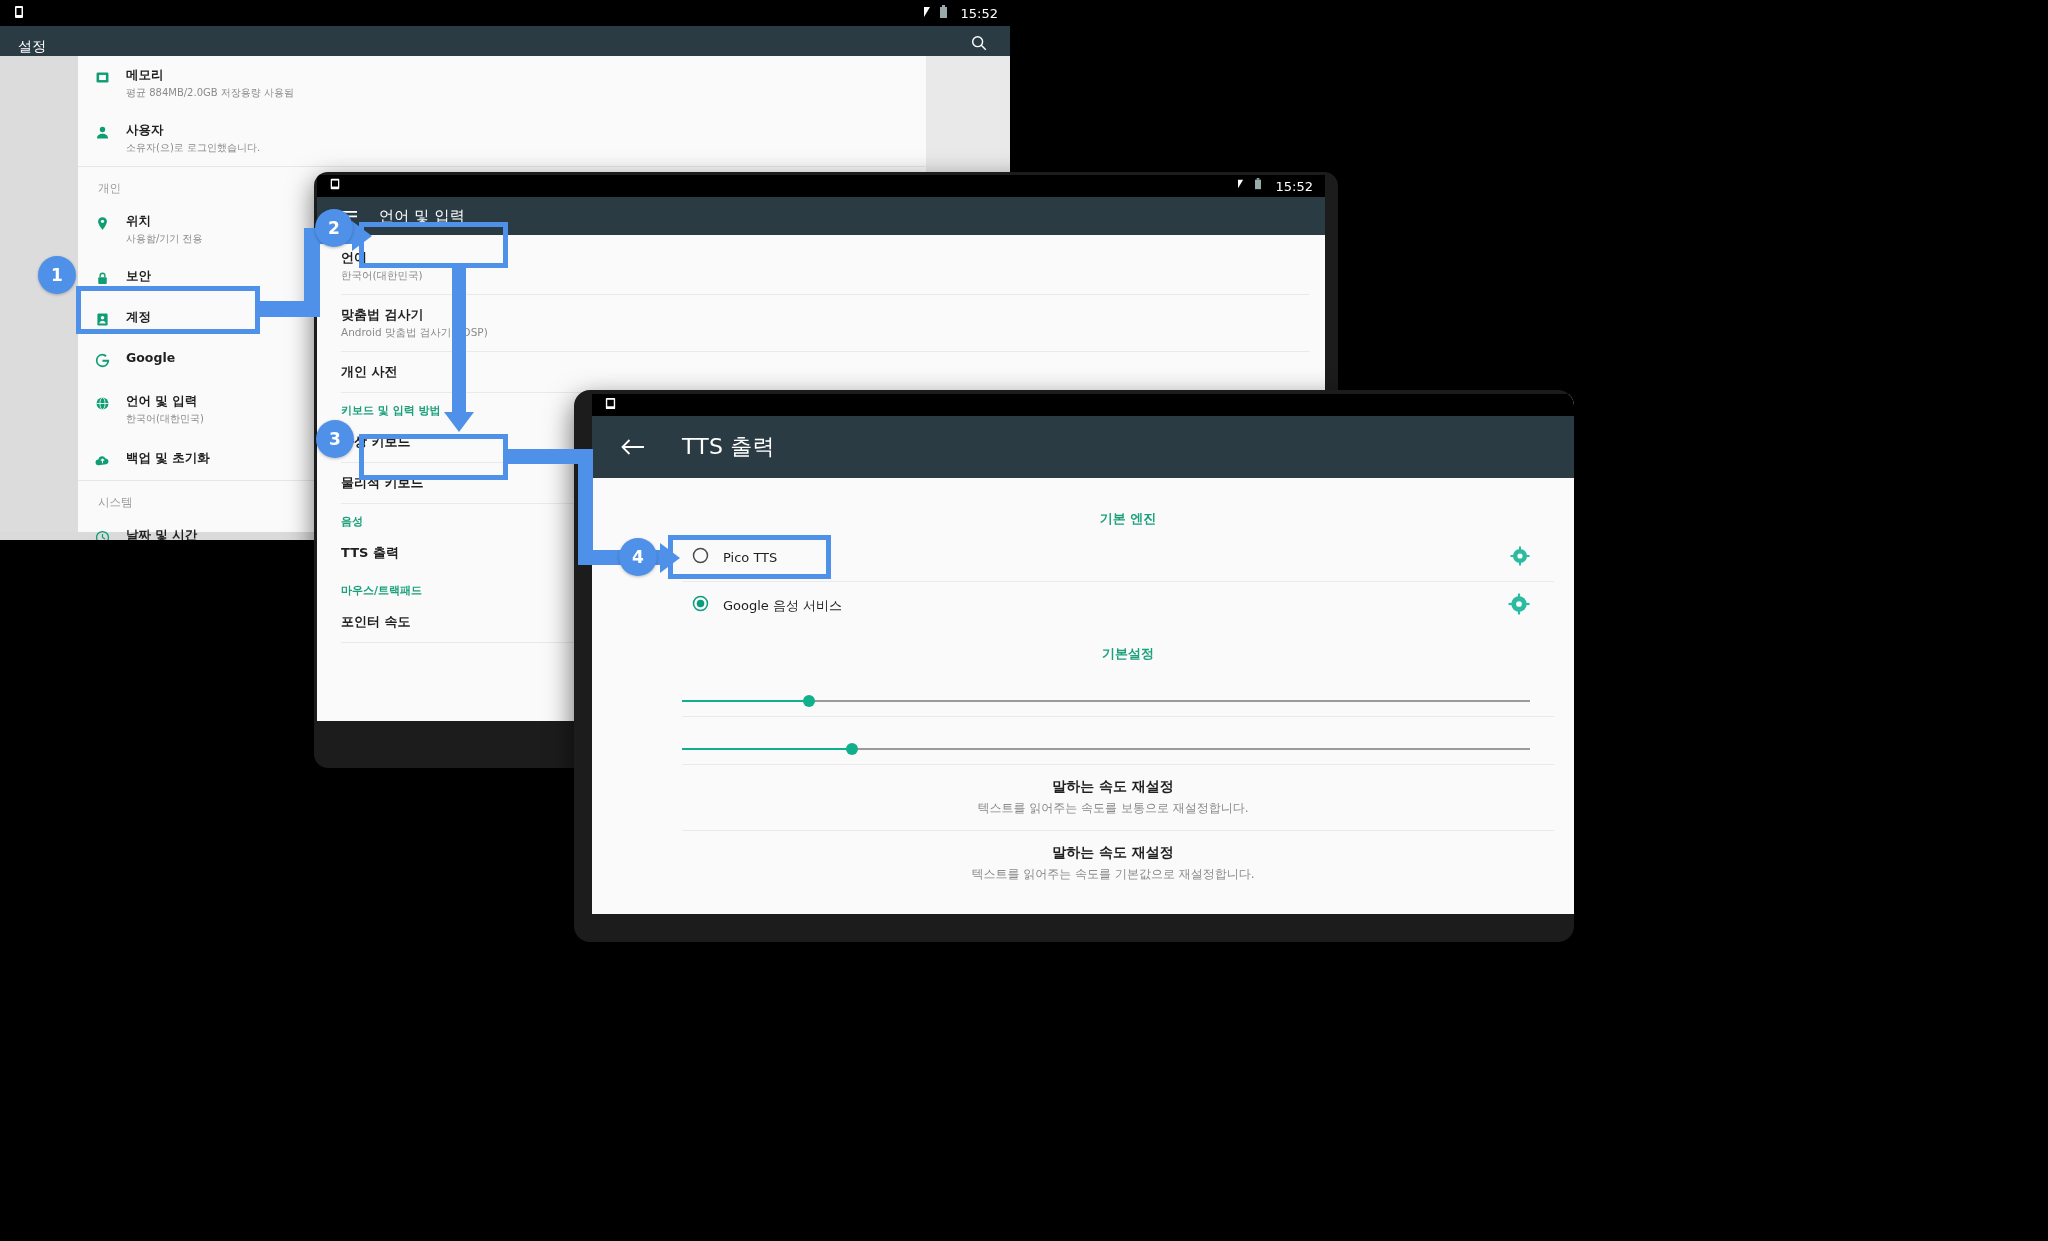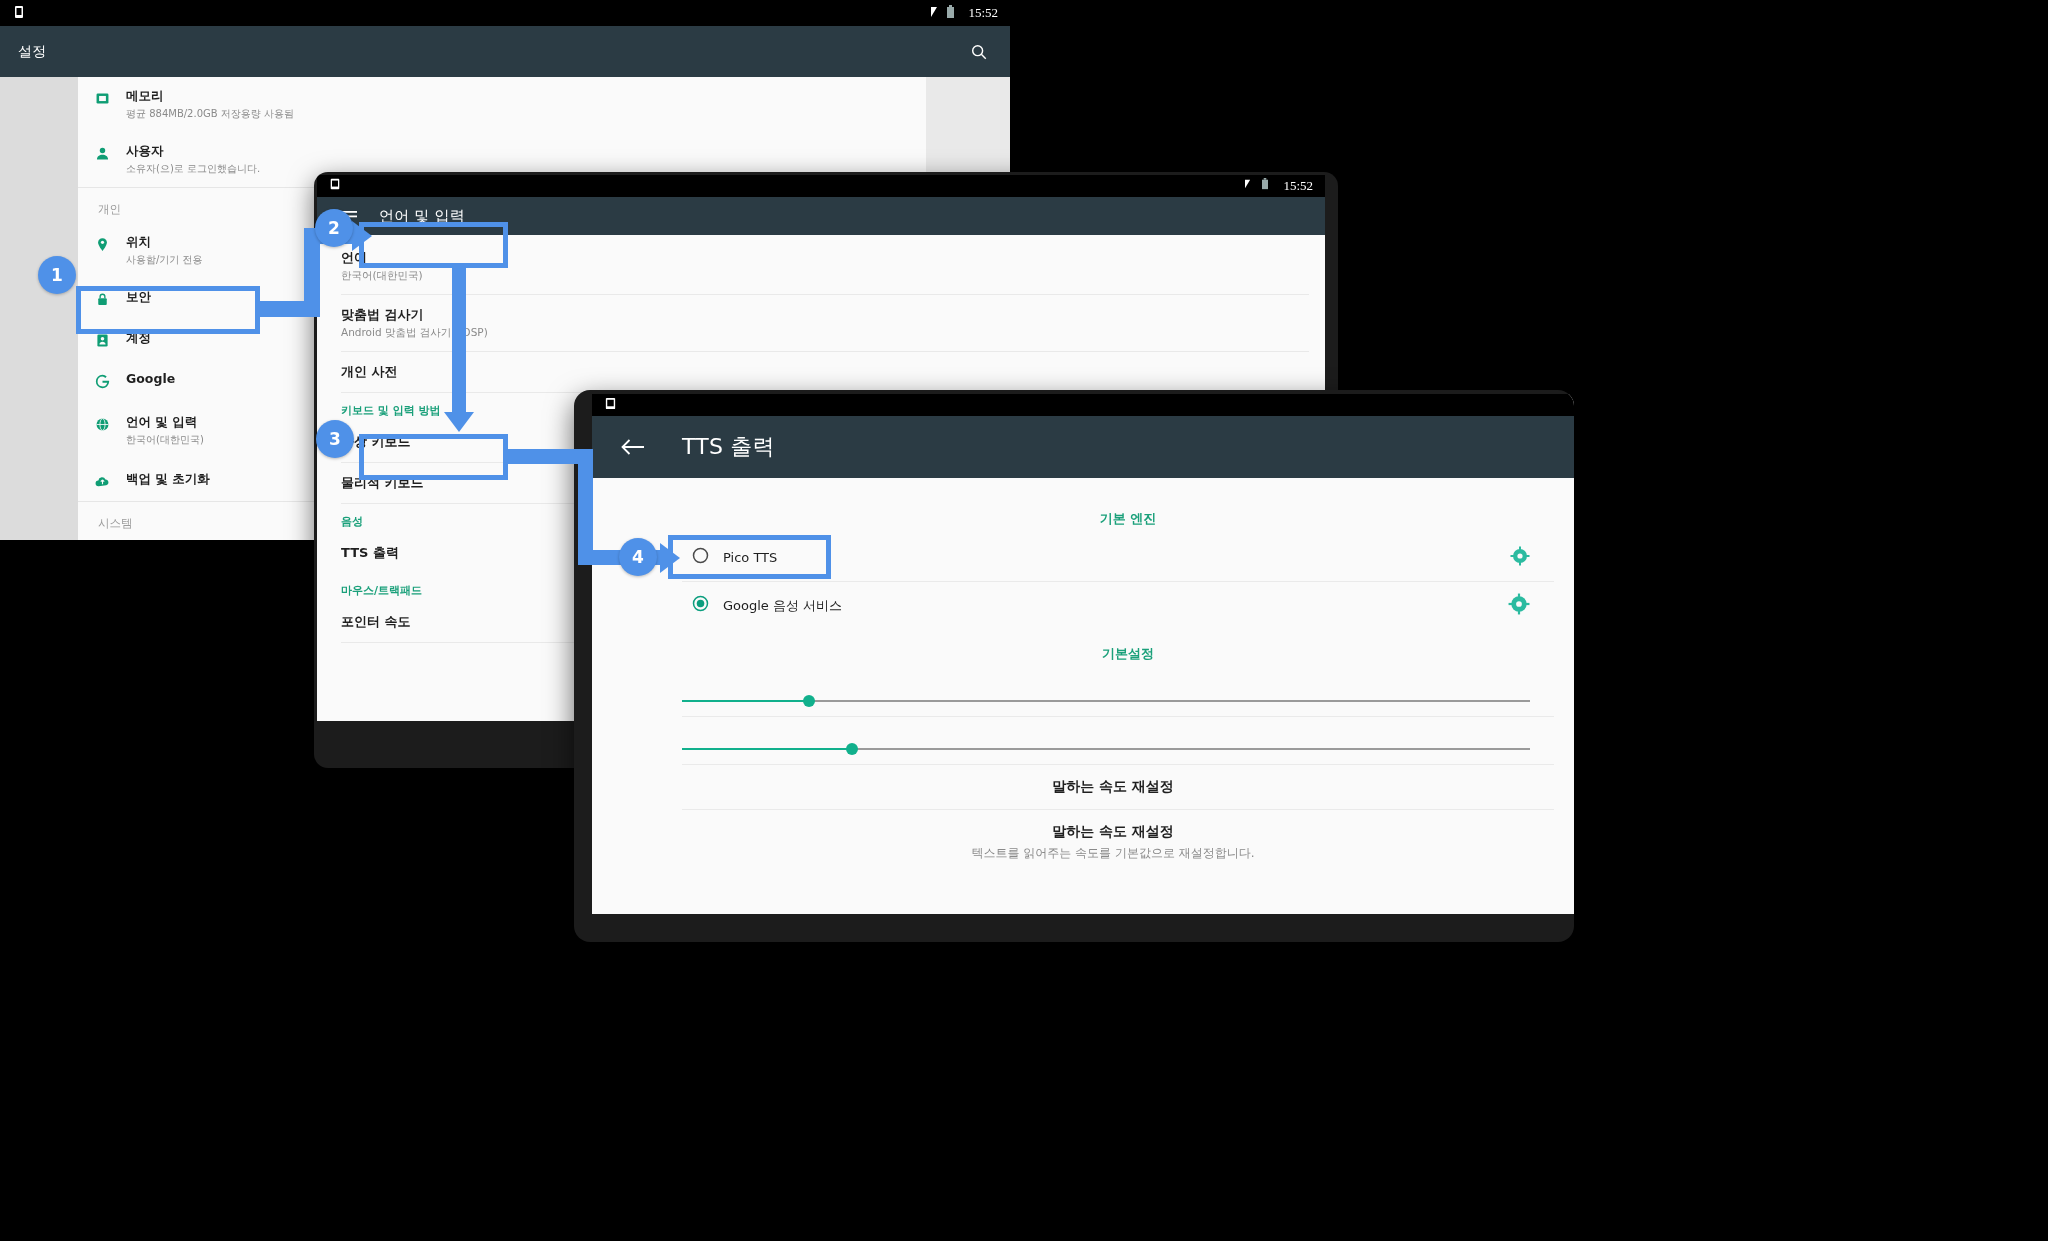--- a/index.html
+++ b/index.html
@@ -8,21 +8,21 @@
     background: #000;
     font-family: "DejaVu Sans", "Liberation Sans", sans-serif;
     overflow: hidden;
   }
   #stage { position: relative; width: 2048px; height: 1241px; background: #000; }
 
   
   .statusbar {
     background: #000; color: #fff; height: 26px;
     display: flex; align-items: center; justify-content: space-between;
-    padding: 0 12px; font-size: 13px; font-family: Liberation Serif, serif;
+    padding: 0 12px; font-size: 13px;
   }
   .statusbar .left { display:flex; align-items:center; gap:6px; }
   .statusbar .right { display:flex; align-items:center; gap:8px; font-size:13px; }
   .sb-ico { width: 14px; height: 16px; display:inline-block; }
   .appbar {
     background: #2b3b44; color: #fff;
     display: flex; align-items: center; gap: 18px;
     padding: 0 18px;
   }
   .appbar .title { font-size: 19px; font-weight: 400; letter-spacing: .2px; }
@@ -33,21 +33,21 @@
   .row .txt .t1 { font-size: 13.5px; color: #1f1f1f; font-weight: 700; line-height: 1.35; }
   .row .txt .t2 { font-size: 11px; color: #8a8a8a; line-height: 1.4; margin-top: 2px; }
   .section-head { font-size: 11.5px; color: #9b9b9b; padding: 14px 0 6px 20px; }
   .divider { height: 1px; background: #e6e6e6; margin: 0; }
 
   
   #panel1 {
     position: absolute; left: 0; top: 0; width: 1010px; height: 540px;
     background: #dadada; overflow: hidden;
   }
-  #panel1 .appbar { height: 51px; }
+  #panel1 .appbar { height: 30px; align-items: flex-end; }
   #panel1 .appbar .title { font-size: 14px; }
   #panel1 .content { display: flex; height: calc(100% - 64px); background:#e9e9e9;}
   #panel1 .railpad { width: 78px; background: #dcdcdc; }
   #panel1 .mainlist { flex: 1; background: #fafafa; max-width: 848px; }
   #panel1 .row { padding: 11px 0; }
   #panel1 .row .ico { width: 48px; min-width: 48px; }
   #panel1 .row .txt .t1 { font-size: 12.5px; }
   #panel1 .row .txt .t2 { font-size: 10px; }
   #panel1 .rightpad { width: 84px; background: #e9e9e9; }
 
@@ -473,20 +473,21 @@
           <div class="slider">
             <div class="track"></div>
             <div class="fill" style="width:20%"></div>
             <div class="knob" style="left:20%"></div>
           </div>
         </div>
         <div class="hr"></div>
 
         <div class="li">
           <div class="t1">말하는 속도 재설정</div>
+          <div class="t2">텍스트를 읽어주는 속도를 보통으로 재설정합니다.</div>
         </div>
         <div class="hr"></div>
 
         <div class="li">
           <div class="t1">말하는 속도 재설정</div>
           <div class="t2">텍스트를 읽어주는 속도를 기본값으로 재설정합니다.</div>
         </div>
 
       </div>
     </div>

